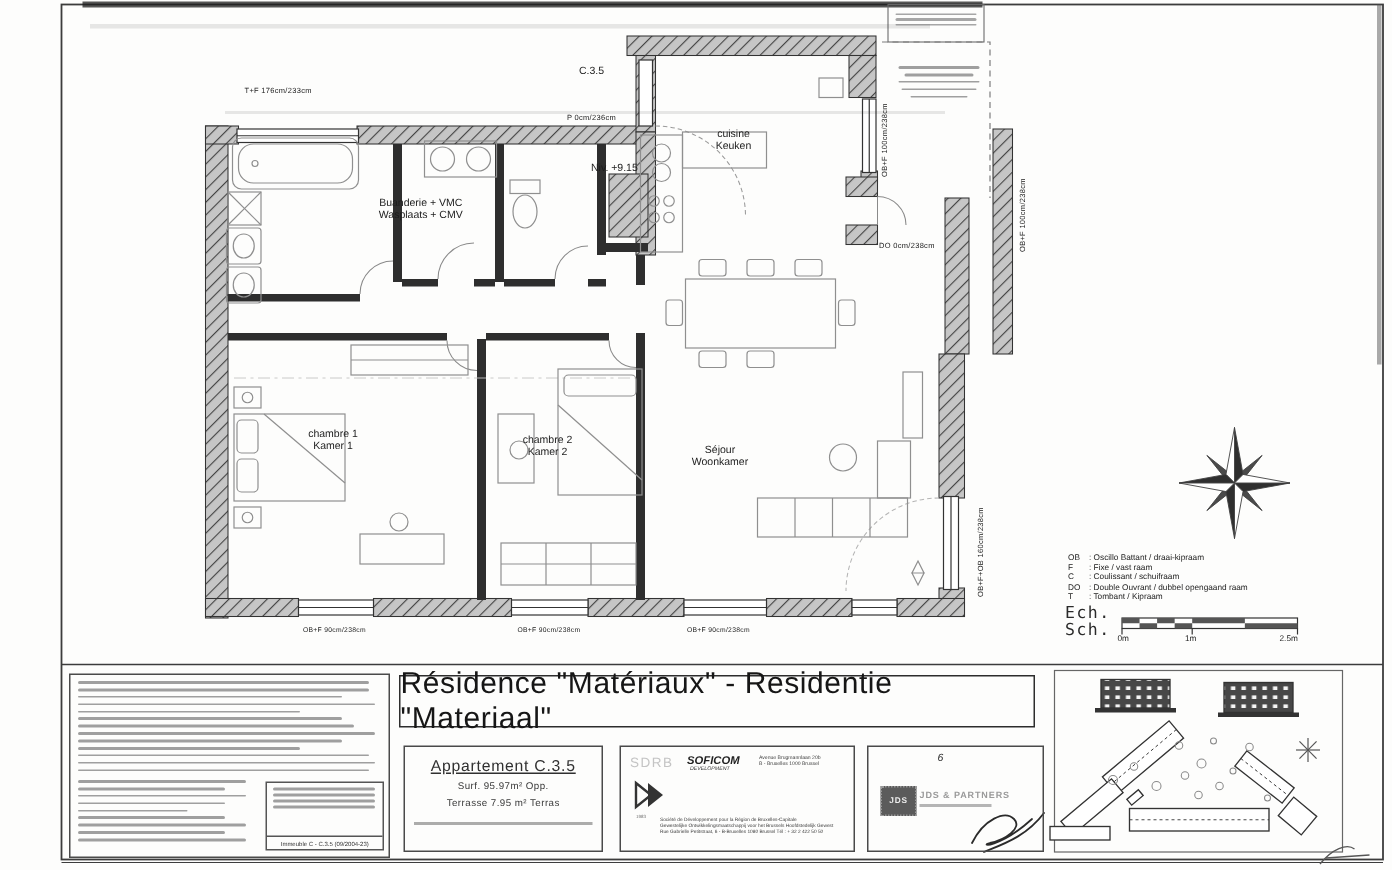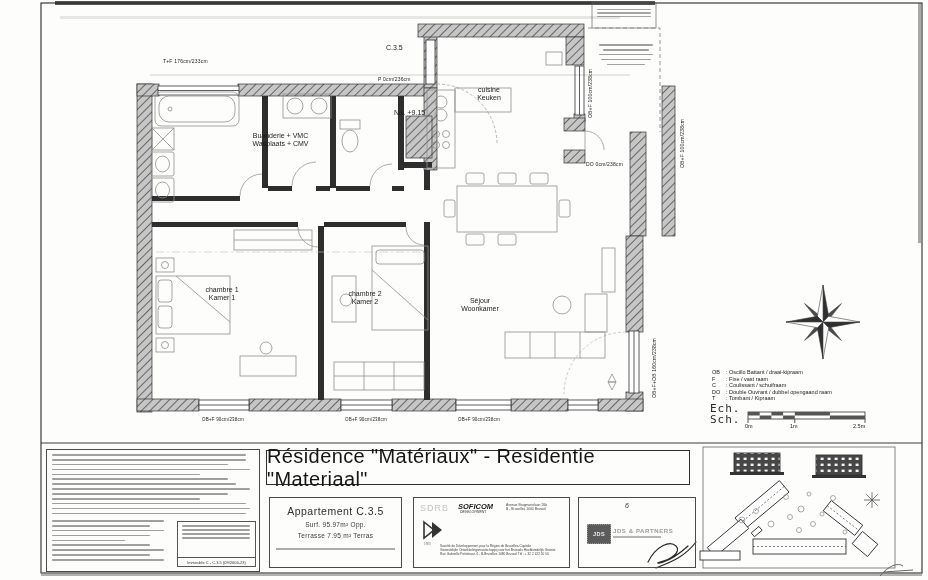--- a/index.html
+++ b/index.html
@@ -30,21 +30,21 @@
   .box{position:absolute;border:1px solid #4a4a4a;background:transparent;}
   #title-box{border:1.6px solid #2d2d2d;display:flex;align-items:center;justify-content:center;}
   #title-box span{font-size:20px;letter-spacing:.4px;color:#161616;}
   #legend{position:absolute;left:712px;top:369px;width:170px;font-size:5.5px;line-height:6.6px;color:#1c1c1c;}
   #legend .row{display:flex;}
   #legend .ab{width:14px;}
   #echsch{position:absolute;left:710px;top:403px;font-family:"DejaVu Sans Mono",monospace;
           font-size:11px;line-height:11px;letter-spacing:1px;color:#2a2a2a;}
   .tick{position:absolute;font-size:5.5px;color:#222;}
   #apt-box{text-align:center;}
-  #apt-name{font-size:10.5px;margin-top:7px;letter-spacing:.5px;color:#303030;}
+  #apt-name{font-size:10.5px;text-decoration:underline;margin-top:7px;letter-spacing:.5px;color:#303030;}
   #apt-surface,#apt-terrace{font-size:6.5px;margin-top:4px;color:#3a3a3a;letter-spacing:.3px;}
   #apt-fine{height:2px;background:#777;opacity:.6;margin:9px 6px 0 6px;filter:blur(.3px);}
   #sof-box{font-size:4px;}
   #sof-ghost{position:absolute;left:6px;top:5px;font-size:9px;font-weight:normal;color:#c4c4c4;letter-spacing:1px;}
   #sof-brand{position:absolute;left:44px;top:4px;font-style:italic;font-weight:bold;font-size:7.5px;color:#222;}
   #sof-brand-sub{position:absolute;left:46px;top:12px;font-style:italic;font-size:3.5px;color:#333;}
   #sof-addr{position:absolute;left:92px;top:5px;font-size:3.4px;line-height:4.4px;color:#444;}
   #sof-org{position:absolute;left:26px;top:46px;font-size:3.2px;line-height:4.2px;color:#3c3c3c;white-space:nowrap;}
   #sof-year{position:absolute;left:10px;top:44px;font-size:3px;color:#777;}
   #jds-num{position:absolute;left:46px;top:4px;font-size:7px;font-style:italic;color:#333;}

